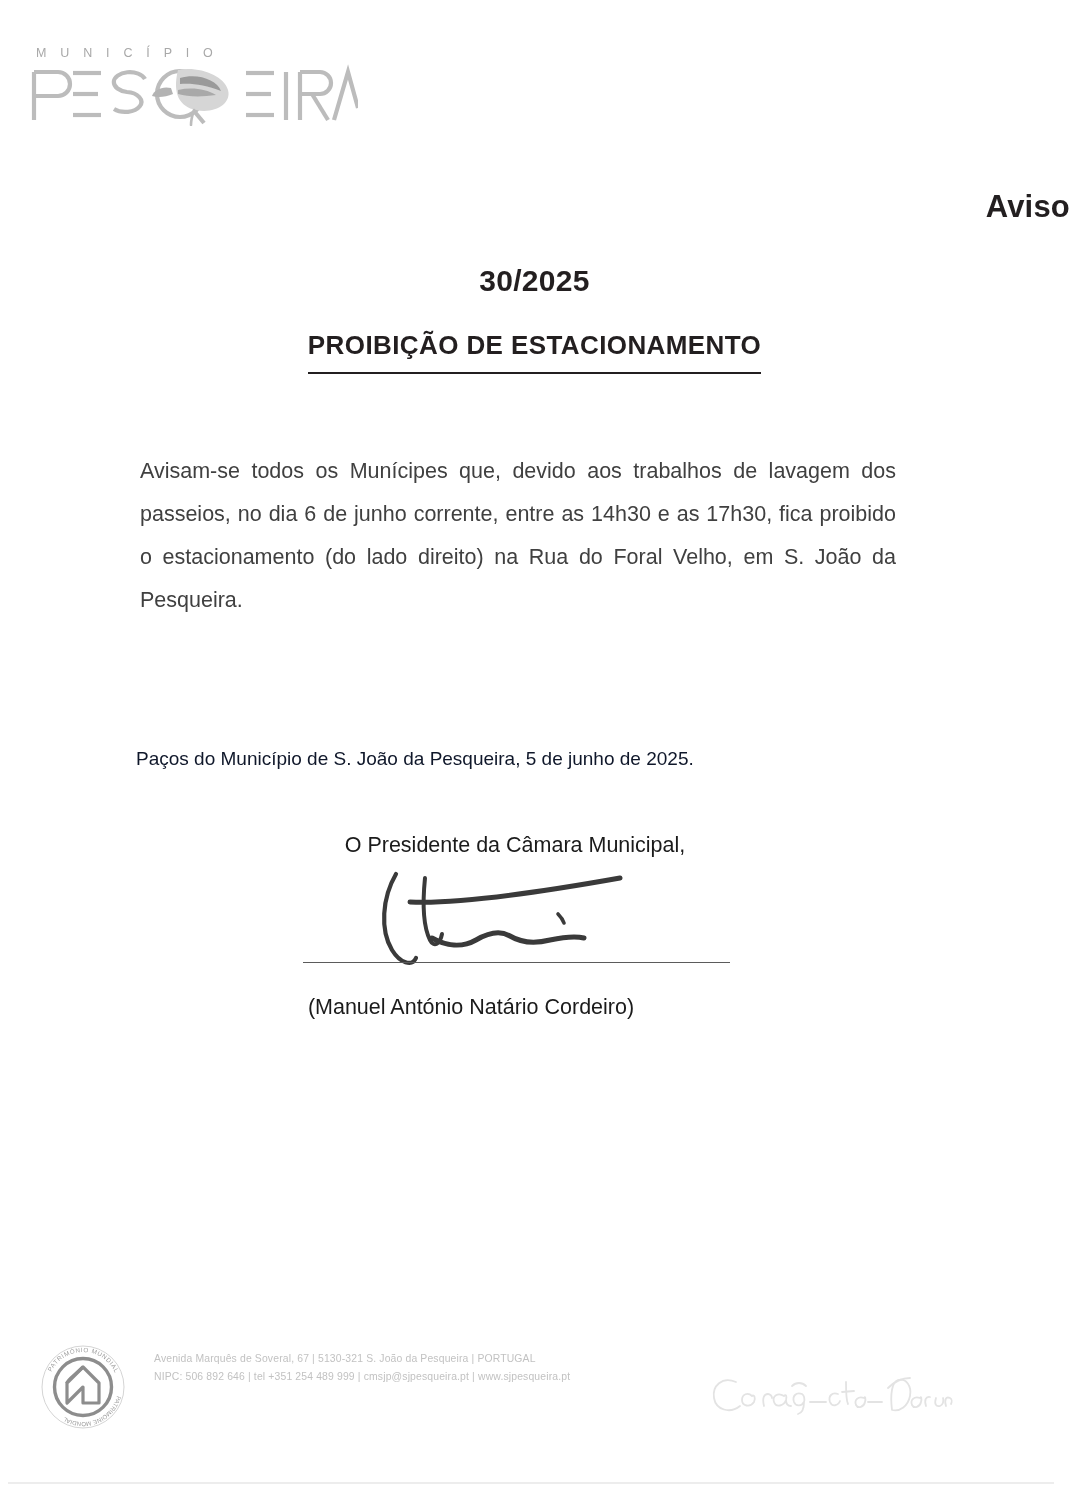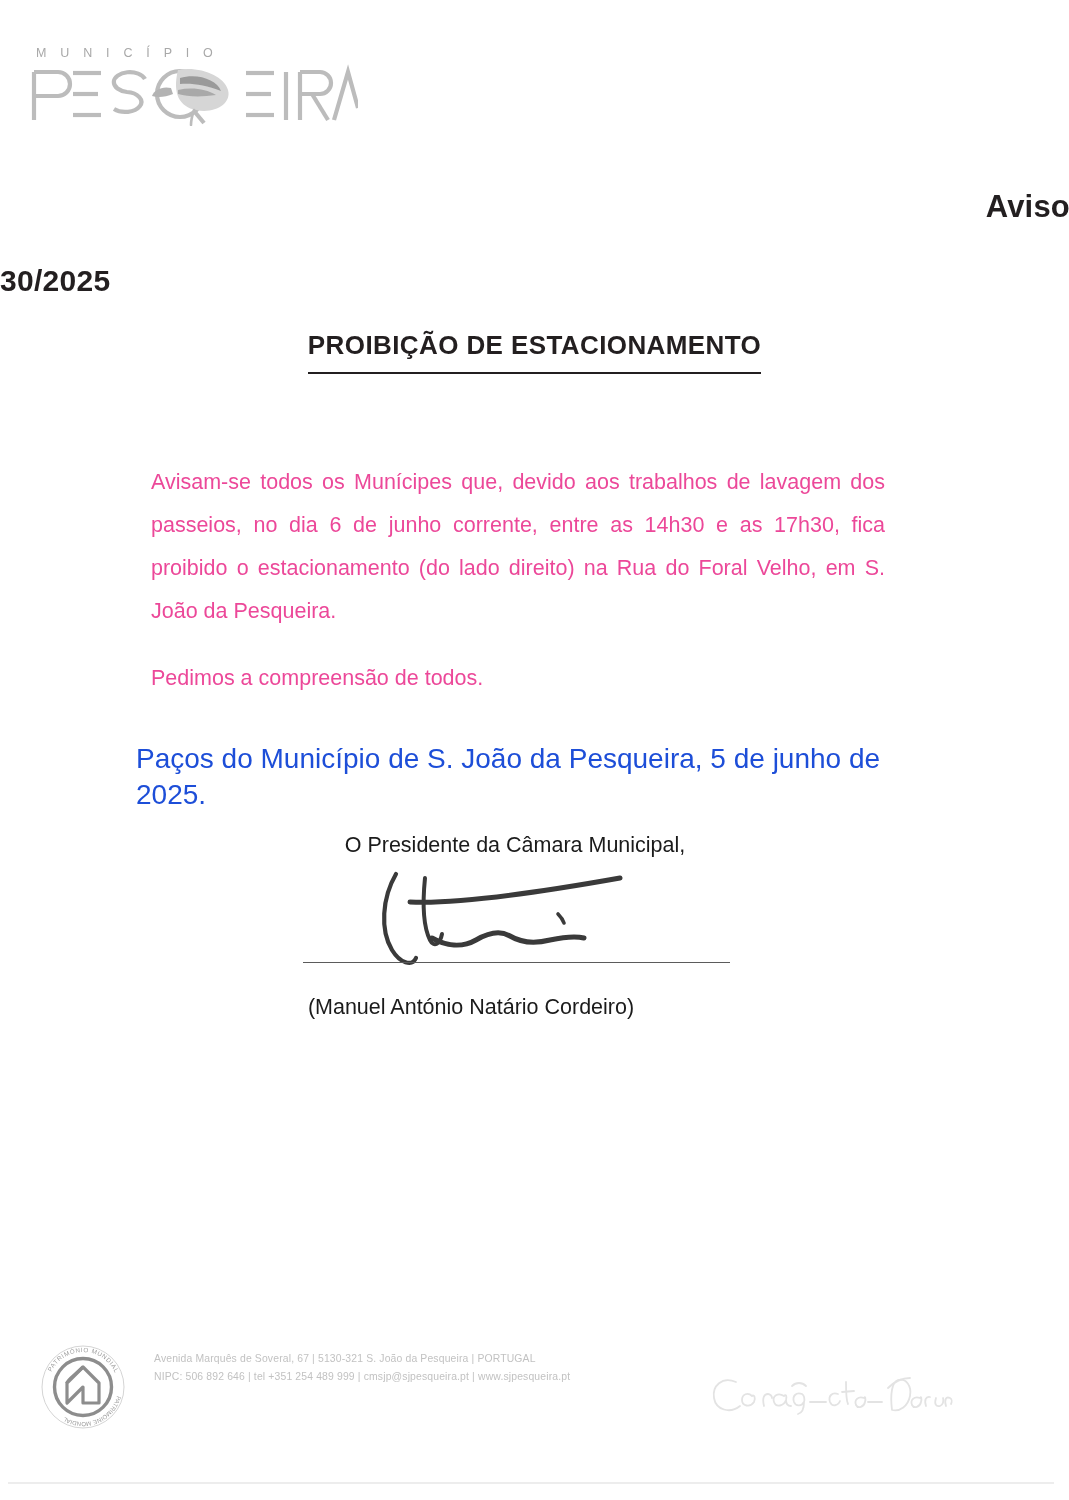--- a/index.html
+++ b/index.html
@@ -57,20 +57,21 @@
     font-size: 31px;
     font-weight: bold;
     letter-spacing: 0.2px;
     color: #231f20;
   }
   .title-number {
     position: absolute;
     left: 0;
     top: 264px;
     width: 1069px;
+    text-align: center;
     font-size: 30px;
     font-weight: bold;
     letter-spacing: 0.3px;
     color: #231f20;
   }
   .title-subject-wrap {
     position: absolute;
     left: 0;
     top: 330px;
     width: 1069px;
@@ -89,38 +90,38 @@
   
   .body-block {
     position: absolute;
     left: 136px;
     top: 446px;
     width: 764px;
   }
   .para {
     font-size: 21.5px;
     line-height: 43px;
-    color: #ec4899;
-    margin: 15px;
+    color: #404040;
+    margin: 4px;
   }
   .para-justified {
     text-align: justify;
     text-align-last: left;
   }
   .para-request {
     margin-top: 24px;
   }
   .para-place-date {
     position: absolute;
     left: 136px;
     top: 741px;
     width: 790px;
-    font-size: 28px;
+    font-size: 19px;
     line-height: 36px;
-    color: #1d4ed8;
+    color: #0f172a;
     margin: 0;
   }
 
   
   .sign-role {
     position: absolute;
     left: 0;
     top: 833px;
     width: 1046px;
     text-align: center;
@@ -246,21 +247,20 @@
   <div class="title-aviso">Aviso</div>
 
   <div class="title-number">30/2025</div>
 
   <div class="title-subject-wrap">
     <span class="title-subject">PROIBIÇÃO DE ESTACIONAMENTO</span>
   </div>
 
   <div class="body-block">
     <p class="para para-justified">Avisam-se todos os Munícipes que, devido aos trabalhos de lavagem dos passeios, no dia 6 de junho corrente, entre as 14h30 e as 17h30, fica proibido o estacionamento (do lado direito) na Rua do Foral Velho, em S. João da Pesqueira.</p>
-    <p class="para para-request">Pedimos a compreensão de todos.</p>
   </div>
 
   <p class="para-place-date">Paços do Município de S. João da Pesqueira, 5 de junho de 2025.</p>
 
   <div class="sign-role">O Presidente da Câmara Municipal,</div>
 
   <div class="signature-mark">
     <svg width="300" height="105" viewBox="0 0 300 105" aria-hidden="true">
       <g fill="none" stroke="#3a3a3a" stroke-linecap="round" stroke-linejoin="round">
         <path d="M26 6 C12 30 10 62 22 82 C30 95 42 99 46 90" stroke-width="4.2"></path>

